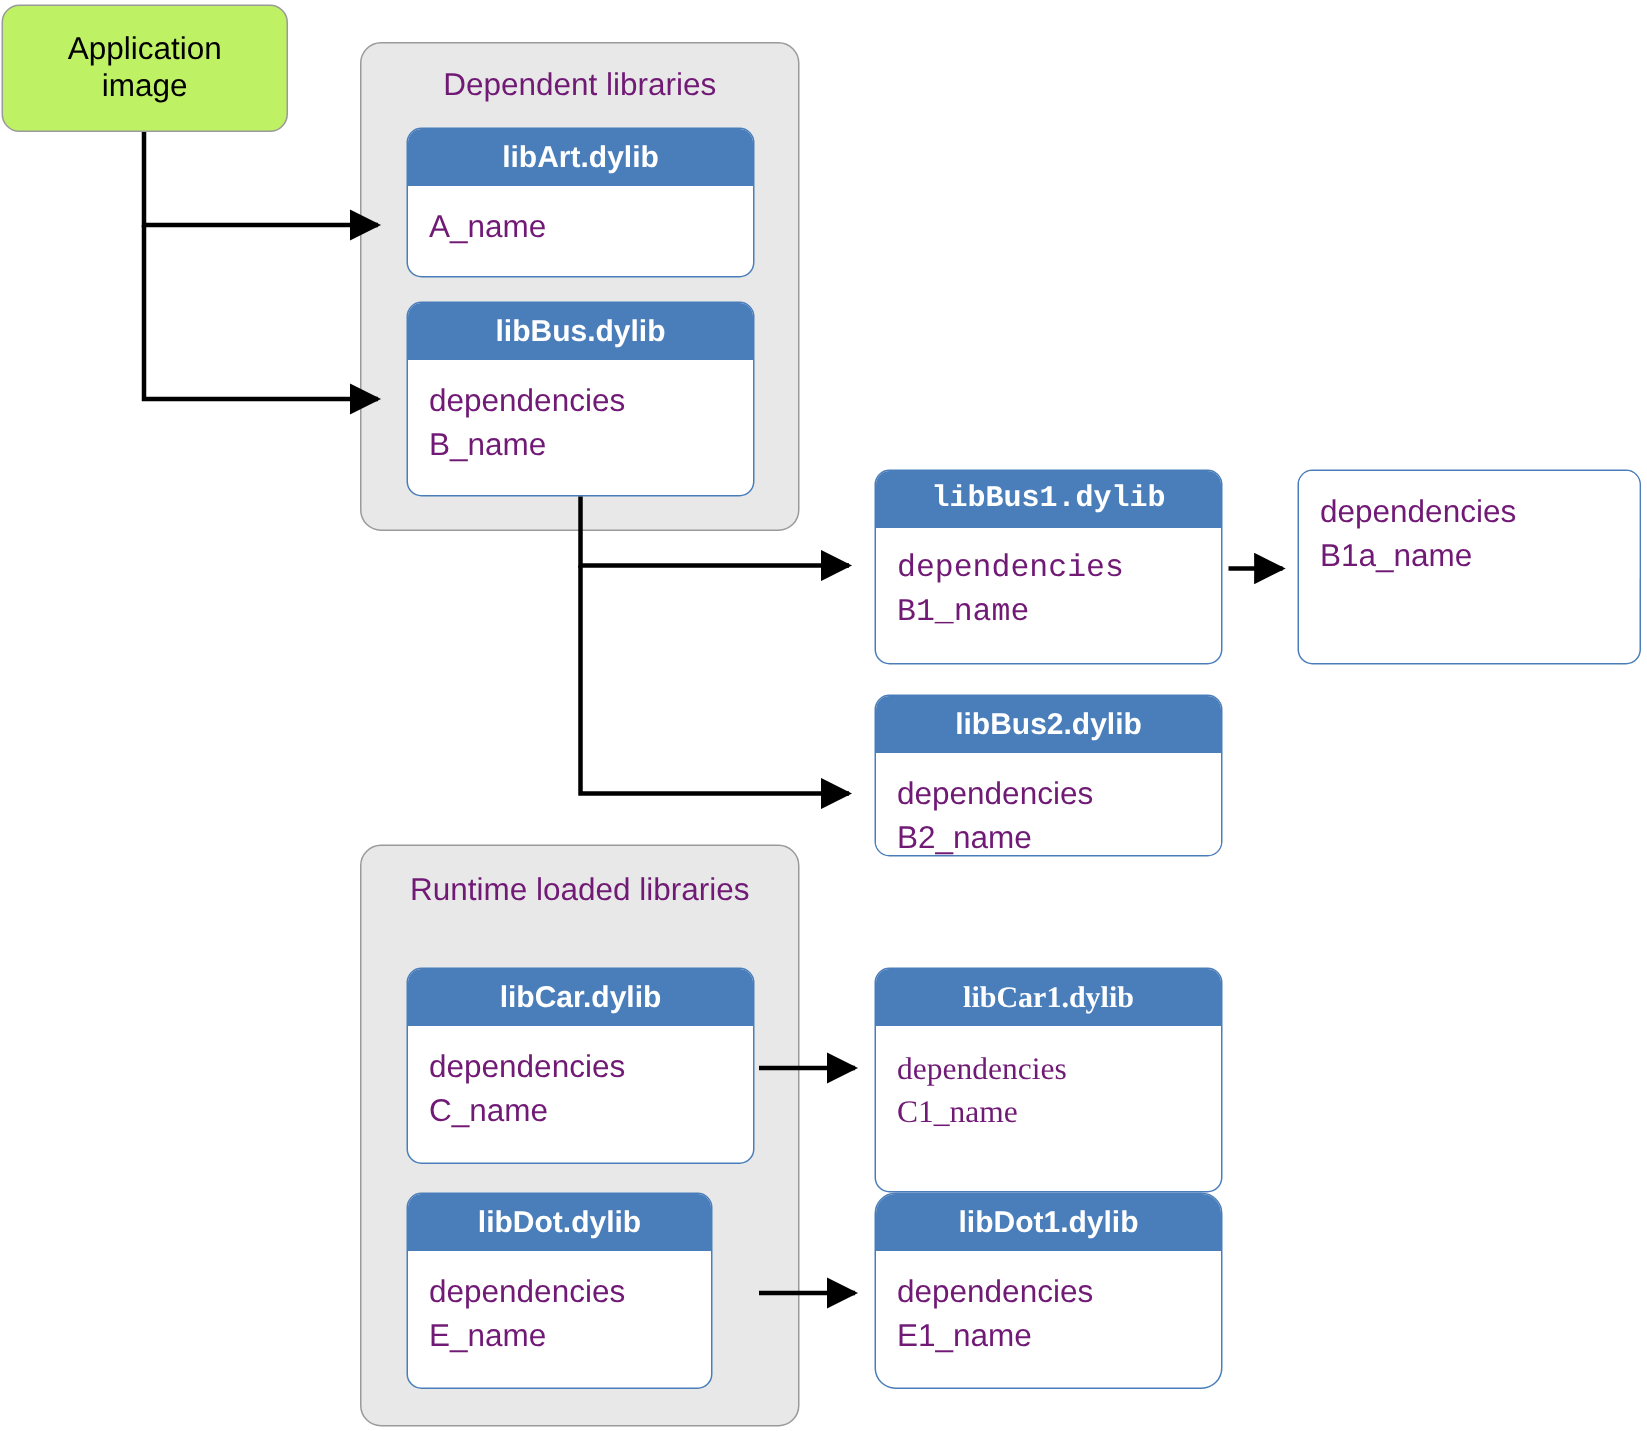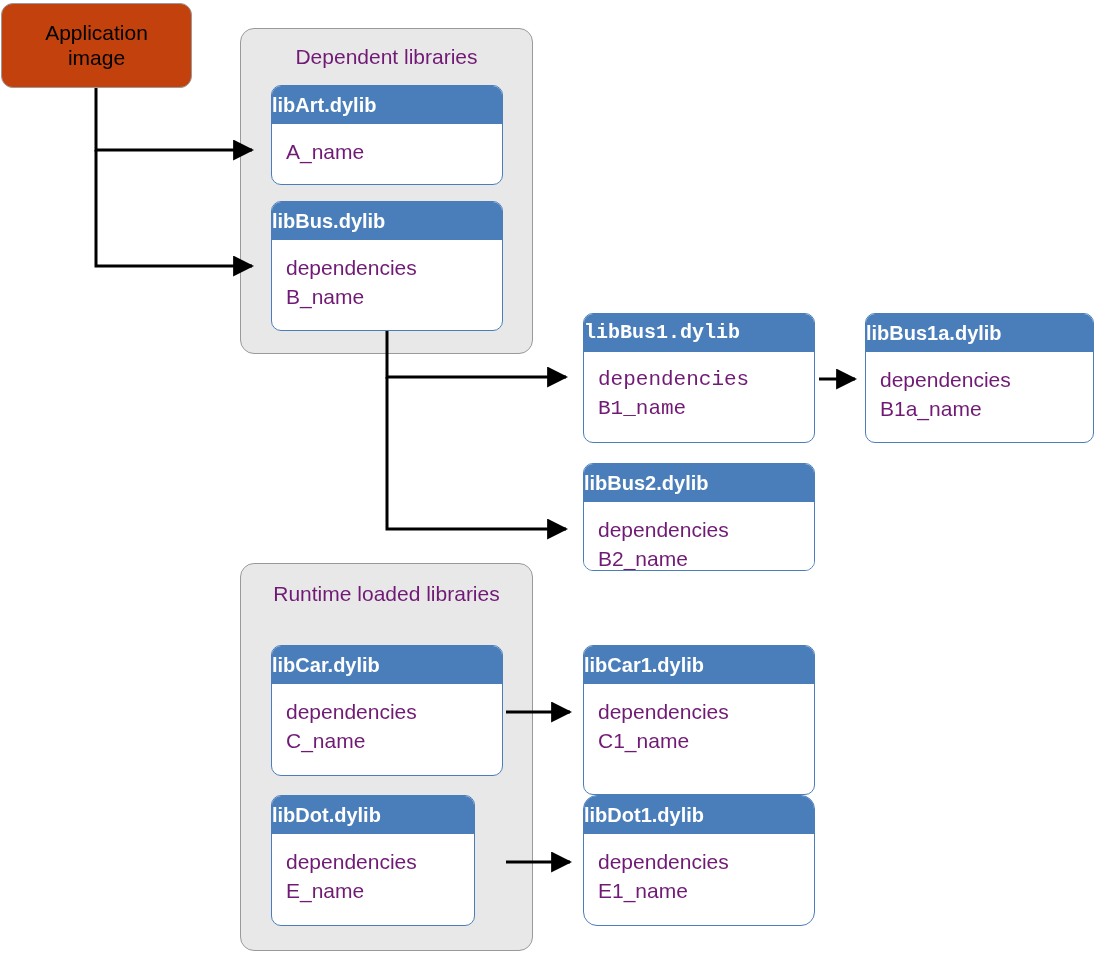--- a/index.html
+++ b/index.html
@@ -32,21 +32,21 @@
     right: 0;
     text-align: center;
     font-size: 21px;
     color: #701a75;
     line-height: 1.16;
   }
 
   
   .app-box {
     position: absolute;
-    background: #c2410c;
+    background: #bef264;
     border: 1px solid #9a9a9a;
     border-radius: 12px;
     box-sizing: border-box;
     display: flex;
     align-items: center;
     justify-content: center;
   }
   .app-box-label {
     text-align: center;
     font-size: 21px;
@@ -62,20 +62,21 @@
     border: 1px solid #4a7ebb;
     border-radius: 10px;
     background: #ffffff;
     overflow: hidden;
   }
   .lib-header {
     background: #4a7ebb;
     color: #ffffff;
     font-weight: bold;
     font-size: 20px;
+    text-align: center;
     line-height: 38px;
     height: 38px;
     box-sizing: border-box;
   }
   .lib-body {
     padding: 14px 14px 0 14px;
     font-size: 21px;
     color: #701a75;
     line-height: 1.38;
     white-space: pre-line;
@@ -122,38 +123,37 @@
 B_name</div>
   </div>
 
   <div class="lib-card" style="left:583px; top:313px; width:232px; height:130px;font-family:Liberation Mono, monospace;">
     <div class="lib-header">libBus1.dylib</div>
     <div class="lib-body">dependencies
 B1_name</div>
   </div>
 
   <div class="lib-card" style="left:865px; top:313px; width:229px; height:130px;">
-    <div class="lib-header">libBus1a.dylib</div>
     <div class="lib-body">dependencies
 B1a_name</div>
   </div>
 
   <div class="lib-card" style="left:583px; top:463px; width:232px; height:108px;">
     <div class="lib-header">libBus2.dylib</div>
     <div class="lib-body">dependencies
 B2_name</div>
   </div>
 
   <div class="lib-card" style="left:271px; top:645px; width:232px; height:131px;">
     <div class="lib-header">libCar.dylib</div>
     <div class="lib-body">dependencies
 C_name</div>
   </div>
 
-  <div class="lib-card" style="left:583px; top:645px; width:232px; height:150px;">
+  <div class="lib-card" style="left:583px; top:645px; width:232px; height:150px;font-family:Liberation Serif, serif;">
     <div class="lib-header">libCar1.dylib</div>
     <div class="lib-body">dependencies
 C1_name</div>
   </div>
 
   <div class="lib-card" style="left:271px; top:795px; width:204px; height:131px;">
     <div class="lib-header">libDot.dylib</div>
     <div class="lib-body">dependencies
 E_name</div>
   </div>

